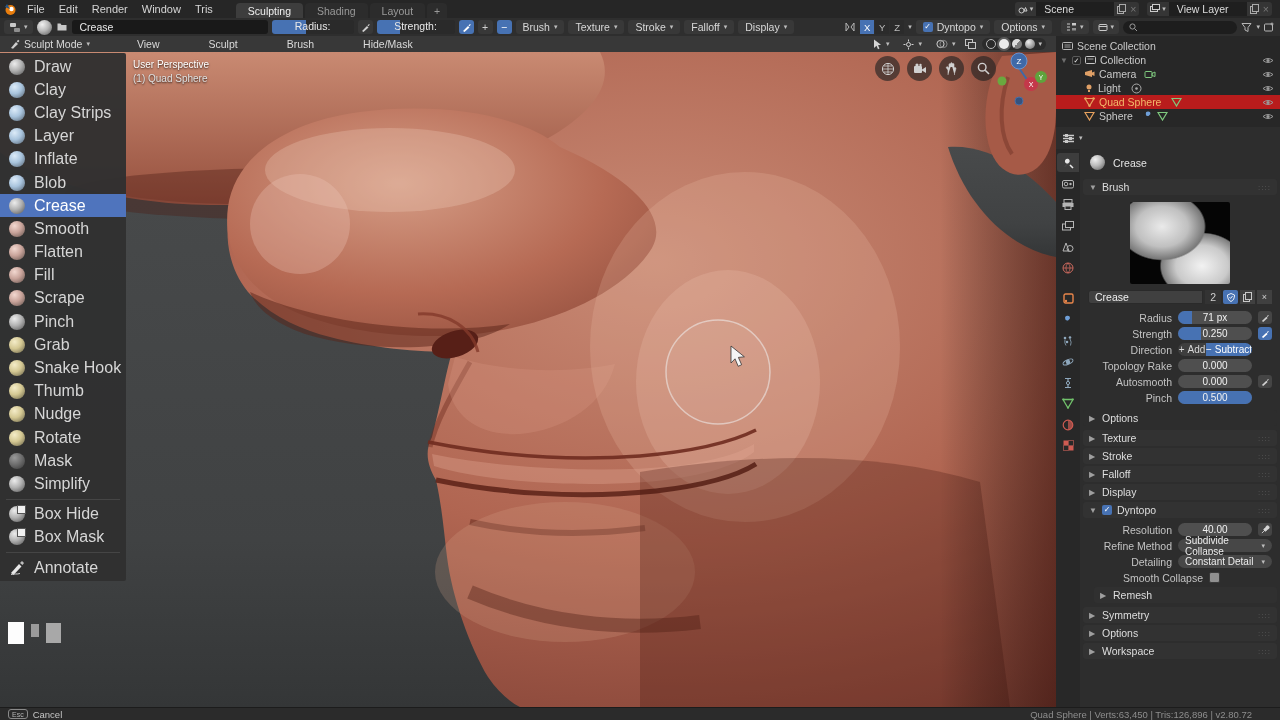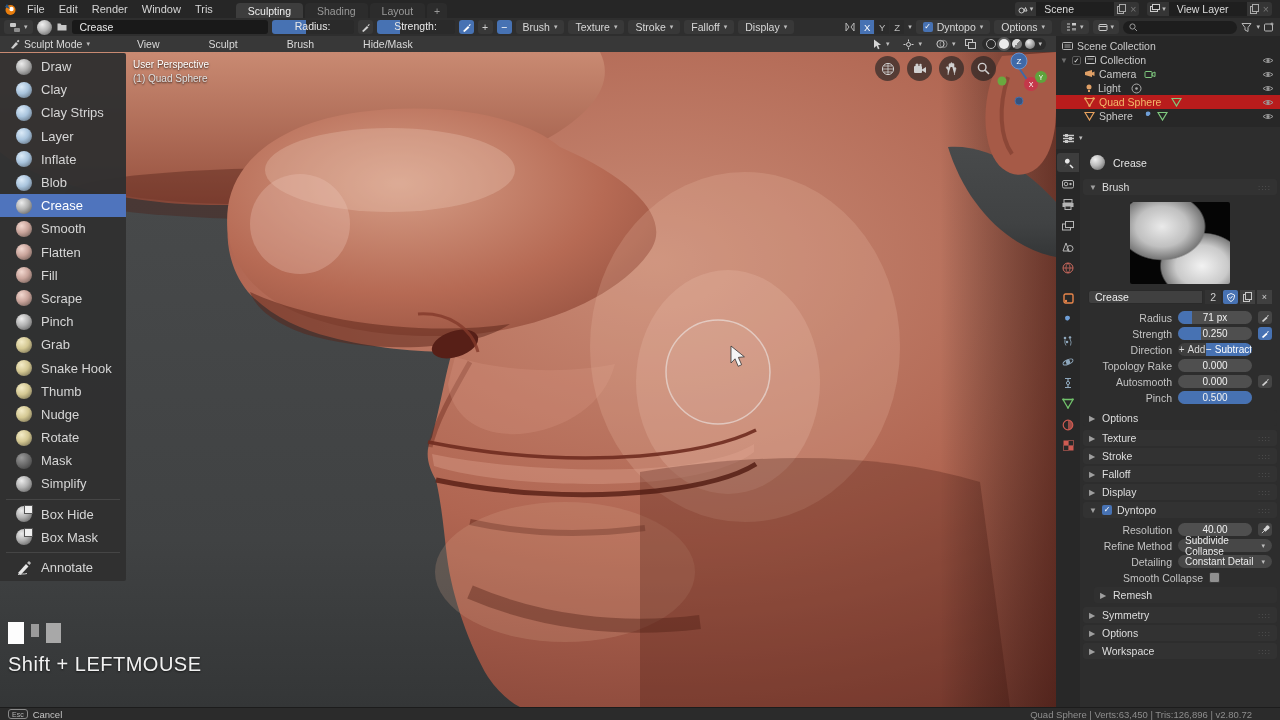--- a/index.html
+++ b/index.html
@@ -64,21 +64,21 @@
 
   #vp-scene { position:absolute; top:16px; left:0; }
 
   #vp-overlay-text { position:absolute; top:22px; left:133px; font-size:10px; color:#ffffff;
                      text-shadow:0 1px 2px rgba(0,0,0,.8); line-height:14px; z-index:10; }
   #vp-overlay-text .l2 { color:#e0e0e0; }
 
   
   #toolbar { position:absolute; top:17px; left:0; width:126px; background:rgba(48,48,48,.96);
              padding:2px 0; z-index:15; border-radius:0 2px 2px 0; }
-  .tb-item { height:23.2px; display:flex; align-items:center; gap:9px; padding-left:16px; font-size:13px; color:#d6d6d6; }
+  .tb-item { height:23.2px; display:flex; align-items:center; gap:9px; padding-left:9px; font-size:16px; color:#d6d6d6; }
   .tb-item.active { background:#4f74bd; color:#fff; }
   .tb-sep { height:1px; background:#454545; margin:3px 6px; }
   .ball { width:16px; height:16px; border-radius:50%; flex:0 0 16px;
           background:radial-gradient(circle at 35% 30%, #ececec, #b2b2b2 45%, #6b6b6b 85%); position:relative; }
   .ball.t-blue { background:radial-gradient(circle at 35% 30%, #dcebf8, #a9c4dd 45%, #6b7c8d 85%); }
   .ball.t-pink { background:radial-gradient(circle at 35% 30%, #f2d8d0, #c9a49b 45%, #7d6760 85%); }
   .ball.t-cream{ background:radial-gradient(circle at 35% 30%, #f4ecc8, #d4c893 45%, #837b5a 85%); }
   .ball.t-dark { background:radial-gradient(circle at 35% 30%, #9a9a9a, #6e6e6e 45%, #444 85%); }
   .ball.box::after { content:""; position:absolute; right:-1px; top:-1px; width:7px; height:7px;
                      background:#f0f0f0; border:1px solid #555; }
@@ -598,21 +598,20 @@
     <circle cx="7" cy="31" r="4.5" fill="#6aa83f"></circle>
     <circle cx="24" cy="51" r="4" fill="#35527e" stroke="#4a6fa5"></circle>
   </svg>
 
   <div id="screencast">
     <div class="swatches">
       <div class="sw1"></div>
       <div class="sw2"></div>
       <div class="sw3"></div>
     </div>
-    <div class="keys">Shift + LEFTMOUSE</div>
   </div>
 </div>
 
 <div id="outliner">
   <div class="ol-row" style="padding-left:6px;">
     <svg width="11" height="10" viewBox="0 0 11 10">
         <rect x="0.5" y="1.5" width="10" height="7" rx="1" fill="none" stroke="#b9b9b9"></rect>
         <path d="M2.5,4 h6 M2.5,6 h6" stroke="#b9b9b9" stroke-width="0.8"></path>
       </svg>
     <span class="lbl">Scene Collection</span>

